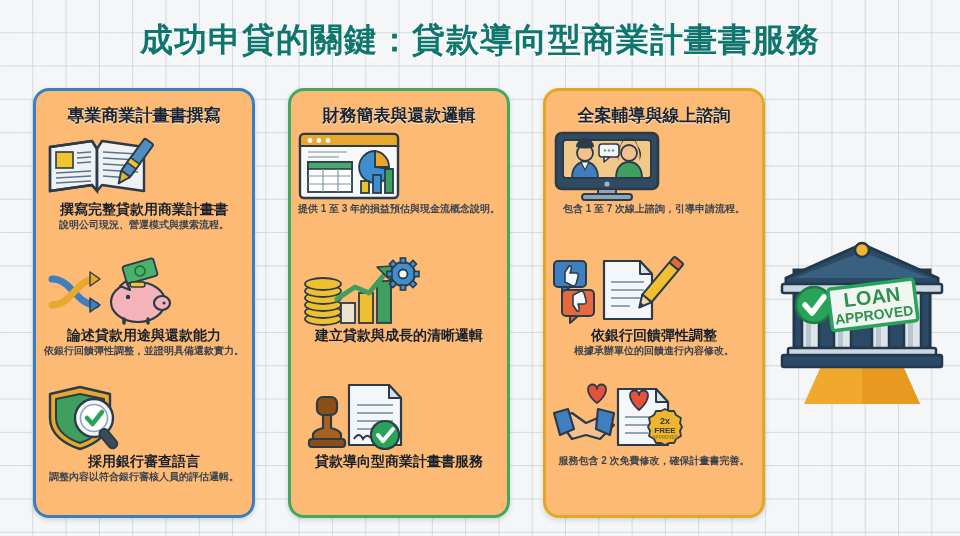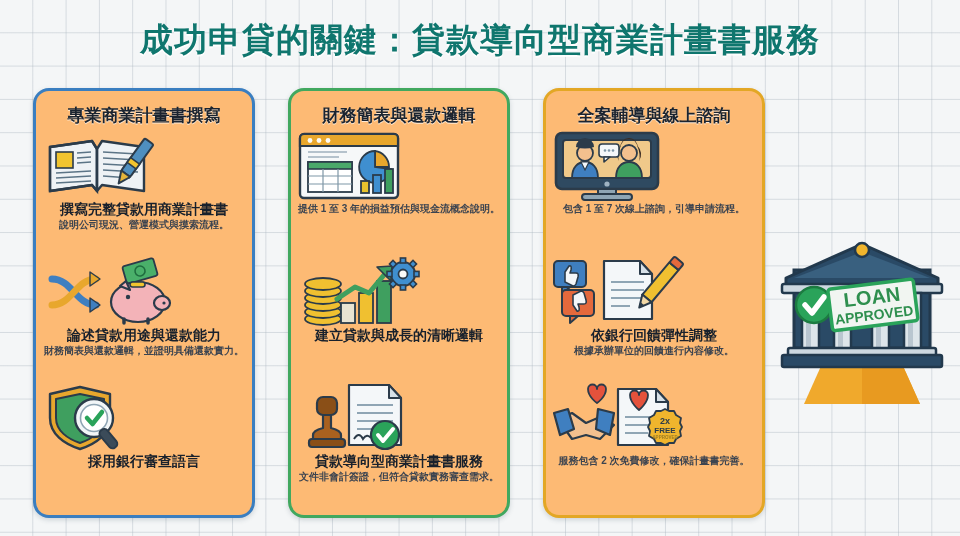--- a/index.html
+++ b/index.html
@@ -123,35 +123,36 @@
           <path d="M78 27 L84 22 L88 31 Z" fill="#f3b3b8" stroke="#2b3b4a" stroke-width="2.2" stroke-linejoin="round"></path>
           <ellipse cx="120" cy="44" rx="8" ry="7" fill="#f3b3b8" stroke="#2b3b4a" stroke-width="2.2"></ellipse>
           <circle cx="122" cy="44" r="1.6" fill="#2b3b4a"></circle>
           <circle cx="86" cy="38" r="2.2" fill="#2b3b4a"></circle>
           <rect x="88" y="23" width="15" height="5" rx="2.5" fill="#f1c42f" stroke="#2b3b4a" stroke-width="1.6"></rect>
           <path d="M82 60 L82 64" stroke="#2b3b4a" stroke-width="3.5" stroke-linecap="round"></path>
           <path d="M106 60 L106 64" stroke="#2b3b4a" stroke-width="3.5" stroke-linecap="round"></path>
         </svg>
       </div>
       <div class="item-head">論述貸款用途與還款能力</div>
-      <div class="item-sub">財務簡表與還款邏輯，並證明具備還款實力。</div>
+      <div class="item-sub">依銀行回饋彈性調整，並證明具備還款實力。</div>
     </div>
 
     <div class="item">
       <div class="art">
         <svg width="100" height="68" viewBox="0 0 100 68">
           <path d="M38 3 L68 10 L68 34 C68 50 54 60 38 65 C22 60 8 50 8 34 L8 10 Z" fill="#e8a72d" stroke="#2b3b4a" stroke-width="2.4" stroke-linejoin="round"></path>
           <path d="M38 10 L62 15 L62 34 C62 47 50 55 38 59 C26 55 14 47 14 34 L14 15 Z" fill="#3f9f5f" stroke="#2b3b4a" stroke-width="2" stroke-linejoin="round"></path>
           <circle cx="52" cy="34" r="19" fill="#f2f6f8" stroke="#2b3b4a" stroke-width="2.4"></circle>
           <circle cx="52" cy="34" r="13.5" fill="#fff" stroke="#8fa5b4" stroke-width="1.6"></circle>
           <path d="M45 34 L50.5 40 L60 28" fill="none" stroke="#2aa35a" stroke-width="4.5" stroke-linecap="round" stroke-linejoin="round"></path>
           <rect x="62" y="44" width="9" height="22" rx="4" transform="rotate(-40 66 55)" fill="#3b4b59" stroke="#2b3b4a" stroke-width="2"></rect>
         </svg>
       </div>
       <div class="item-head">採用銀行審查語言</div>
+      <div class="item-sub">調整內容以符合銀行審核人員的評估邏輯。</div>
     </div>
 
   </div>
 </div>
 
 <div class="card" id="card-1" style="border-color: rgb(65, 168, 95);">
   <div class="card-title">財務簡表與還款邏輯</div>
   <div class="items">
 
     <div class="item">
@@ -232,21 +233,20 @@
             </g>
           <path d="M57 56 q5 -8 9 0 q4 -6 8 -1" fill="none" stroke="#2b3b4a" stroke-width="2"></path>
           <path d="M16 58 L44 58 L44 52 C44 48 38 46 34 45 L34 30 L26 30 L26 45 C22 46 16 48 16 52 Z" fill="#a9611f" stroke="#2b3b4a" stroke-width="2.2" stroke-linejoin="round"></path>
           <rect x="20" y="14" width="20" height="18" rx="6" fill="#8a4f17" stroke="#2b3b4a" stroke-width="2.2"></rect>
           <rect x="12" y="56" width="36" height="8" rx="3" fill="#8a4f17" stroke="#2b3b4a" stroke-width="2.2"></rect>
           <circle cx="88" cy="52" r="14" fill="#2aa35a" stroke="#2b3b4a" stroke-width="2.2"></circle>
           <path d="M81 52 L86 58 L96 46" fill="none" stroke="#fff" stroke-width="4" stroke-linecap="round" stroke-linejoin="round"></path>
         </svg>
       </div>
       <div class="item-head">貸款導向型商業計畫書服務</div>
-      <div class="item-sub">文件非會計簽證，但符合貸款實務審查需求。</div>
     </div>
 
   </div>
 </div>
 
 <div class="card" id="card-2" style="border-color: rgb(227, 167, 37);">
   <div class="card-title">全案輔導與線上諮詢</div>
   <div class="items">
 
     <div class="item">

